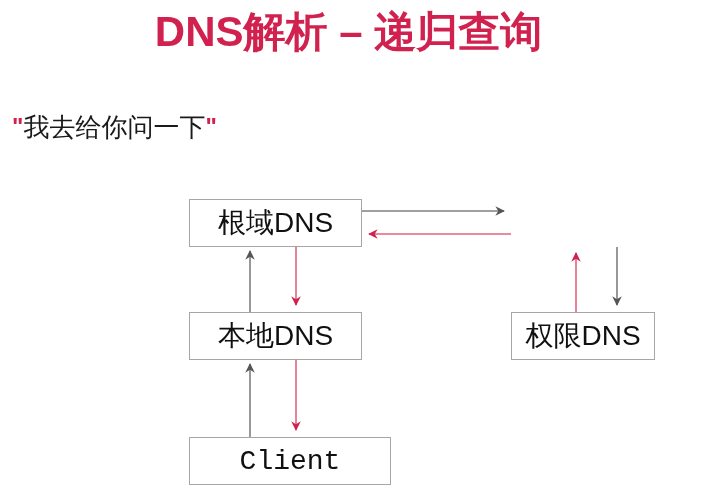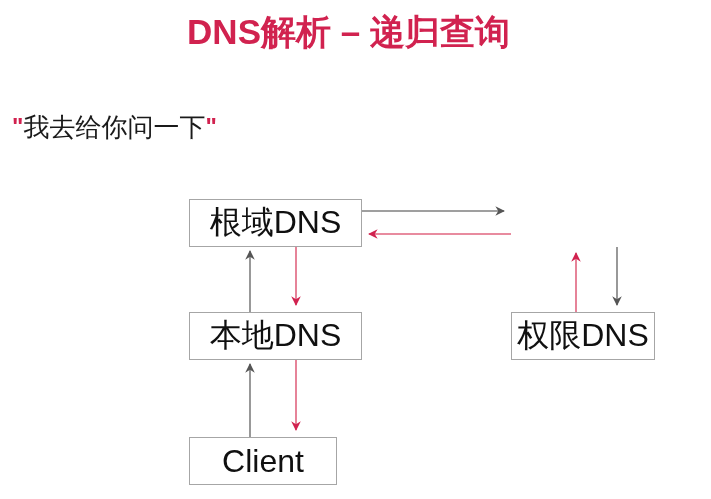--- a/index.html
+++ b/index.html
@@ -16,21 +16,21 @@
     font-family: "Liberation Sans", "DejaVu Sans", sans-serif;
   }
 
   
   #title {
     position: absolute;
     left: 0;
     top: 10px;
     width: 697px;
     text-align: center;
-    font-size: 35px;
+    font-size: 42px;
     font-weight: bold;
     color: #d1224f;
     letter-spacing: 0px;
     white-space: nowrap;
     line-height: 44px;
   }
 
   
   #quote {
     position: absolute;
@@ -50,30 +50,30 @@
 
   
   .node {
     position: absolute;
     box-sizing: border-box;
     border: 1px solid #a6a6a6;
     background: #ffffff;
     display: flex;
     align-items: center;
     justify-content: center;
-    font-size: 32px;
+    font-size: 28px;
     color: #101010;
     white-space: nowrap;
     z-index: 3;
   }
   #node-root     { left: 189px; top: 199px; width: 173px; height: 48px; }
   #node-tld      { left: 511px; top: 199px; width: 173px; height: 48px; }
   #node-local    { left: 189px; top: 312px; width: 173px; height: 48px; }
   #node-auth     { left: 511px; top: 312px; width: 144px; height: 48px; }
-  #node-client   { left: 189px; top: 437px; width: 148px; height: 48px; }
+  #node-client   { left: 189px; top: 437px; width: 202px; height: 48px; font-family: Liberation Mono, monospace; }
 
   
   #arrows {
     position: absolute;
     left: 0;
     top: 0;
     width: 711px;
     height: 499px;
     z-index: 1;
   }

